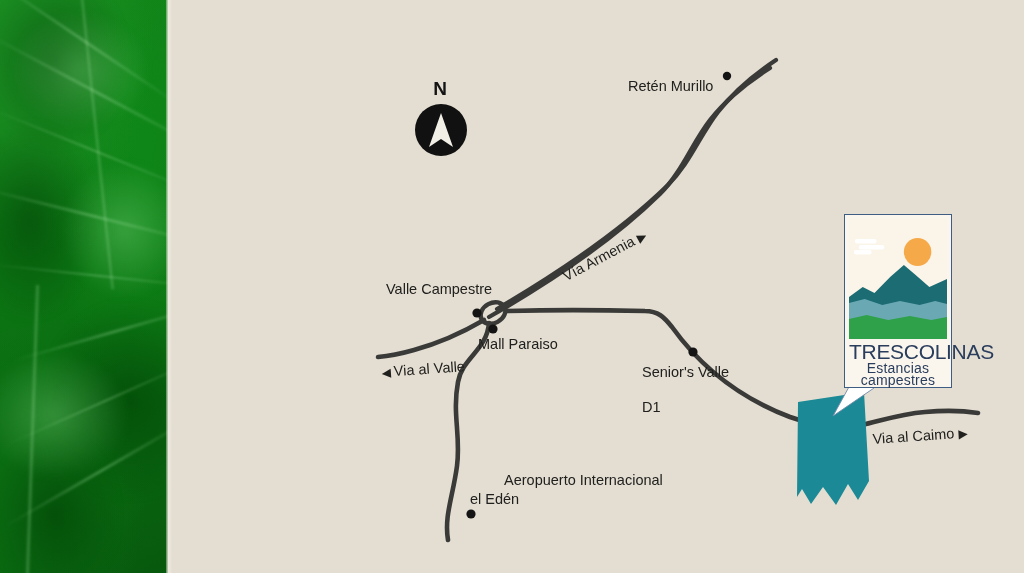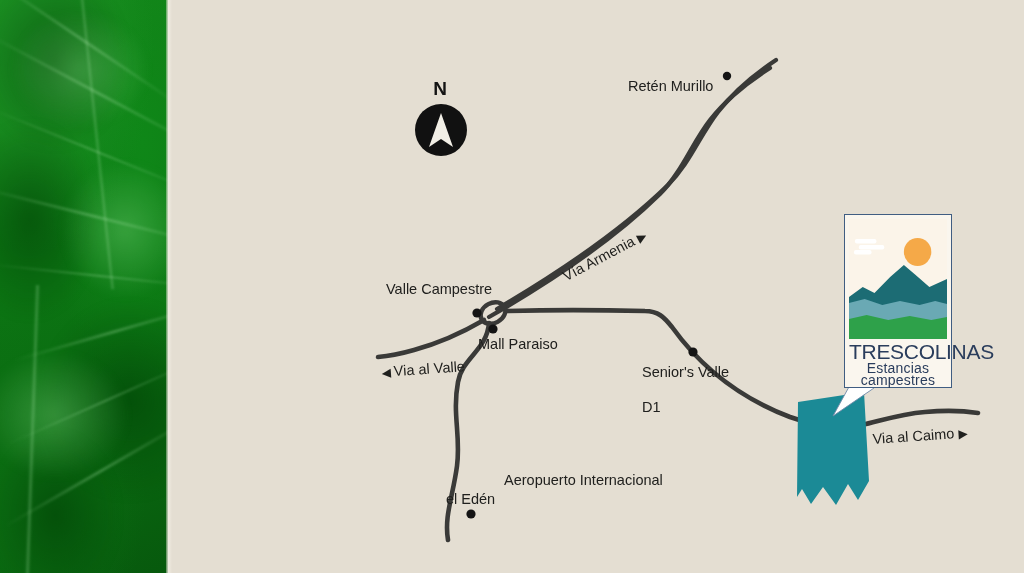--- a/index.html
+++ b/index.html
@@ -226,21 +226,21 @@
     </g>
 
   </svg>
 
   <div class="maplabel" style="left:628px; top:78px;">Retén Murillo</div>
   <div class="maplabel" style="left:386px; top:281px;">Valle Campestre</div>
   <div class="maplabel" style="left:478px; top:336px;">Mall Paraiso</div>
   <div class="maplabel" style="left:642px; top:364px;">Senior's Valle</div>
   <div class="maplabel" style="left:642px; top:399px;">D1</div>
   <div class="maplabel" style="left:472px; top:472px;margin-left:32px;">Aeropuerto Internacional</div>
-  <div class="maplabel" style="left:446px; top:491px;">el Edén</div>
+  <div class="maplabel" style="left:470px; top:491px;">el Edén</div>
 
   <div class="maplabel rotlabel" style="left:560px; top:270px; transform: rotate(-28deg);">
     <span>Vía Armenia</span><span style="font-size:12px; padding-left:4px;">▶</span>
   </div>
 
   <div class="maplabel rotlabel" style="left:381px; top:364px; transform: rotate(-4deg);">
     <span style="font-size:12px; padding-right:3px;">◀</span><span>Via al Valle</span>
   </div>
 
   <div class="maplabel rotlabel" style="left:872px; top:431px; transform: rotate(-4deg);">

